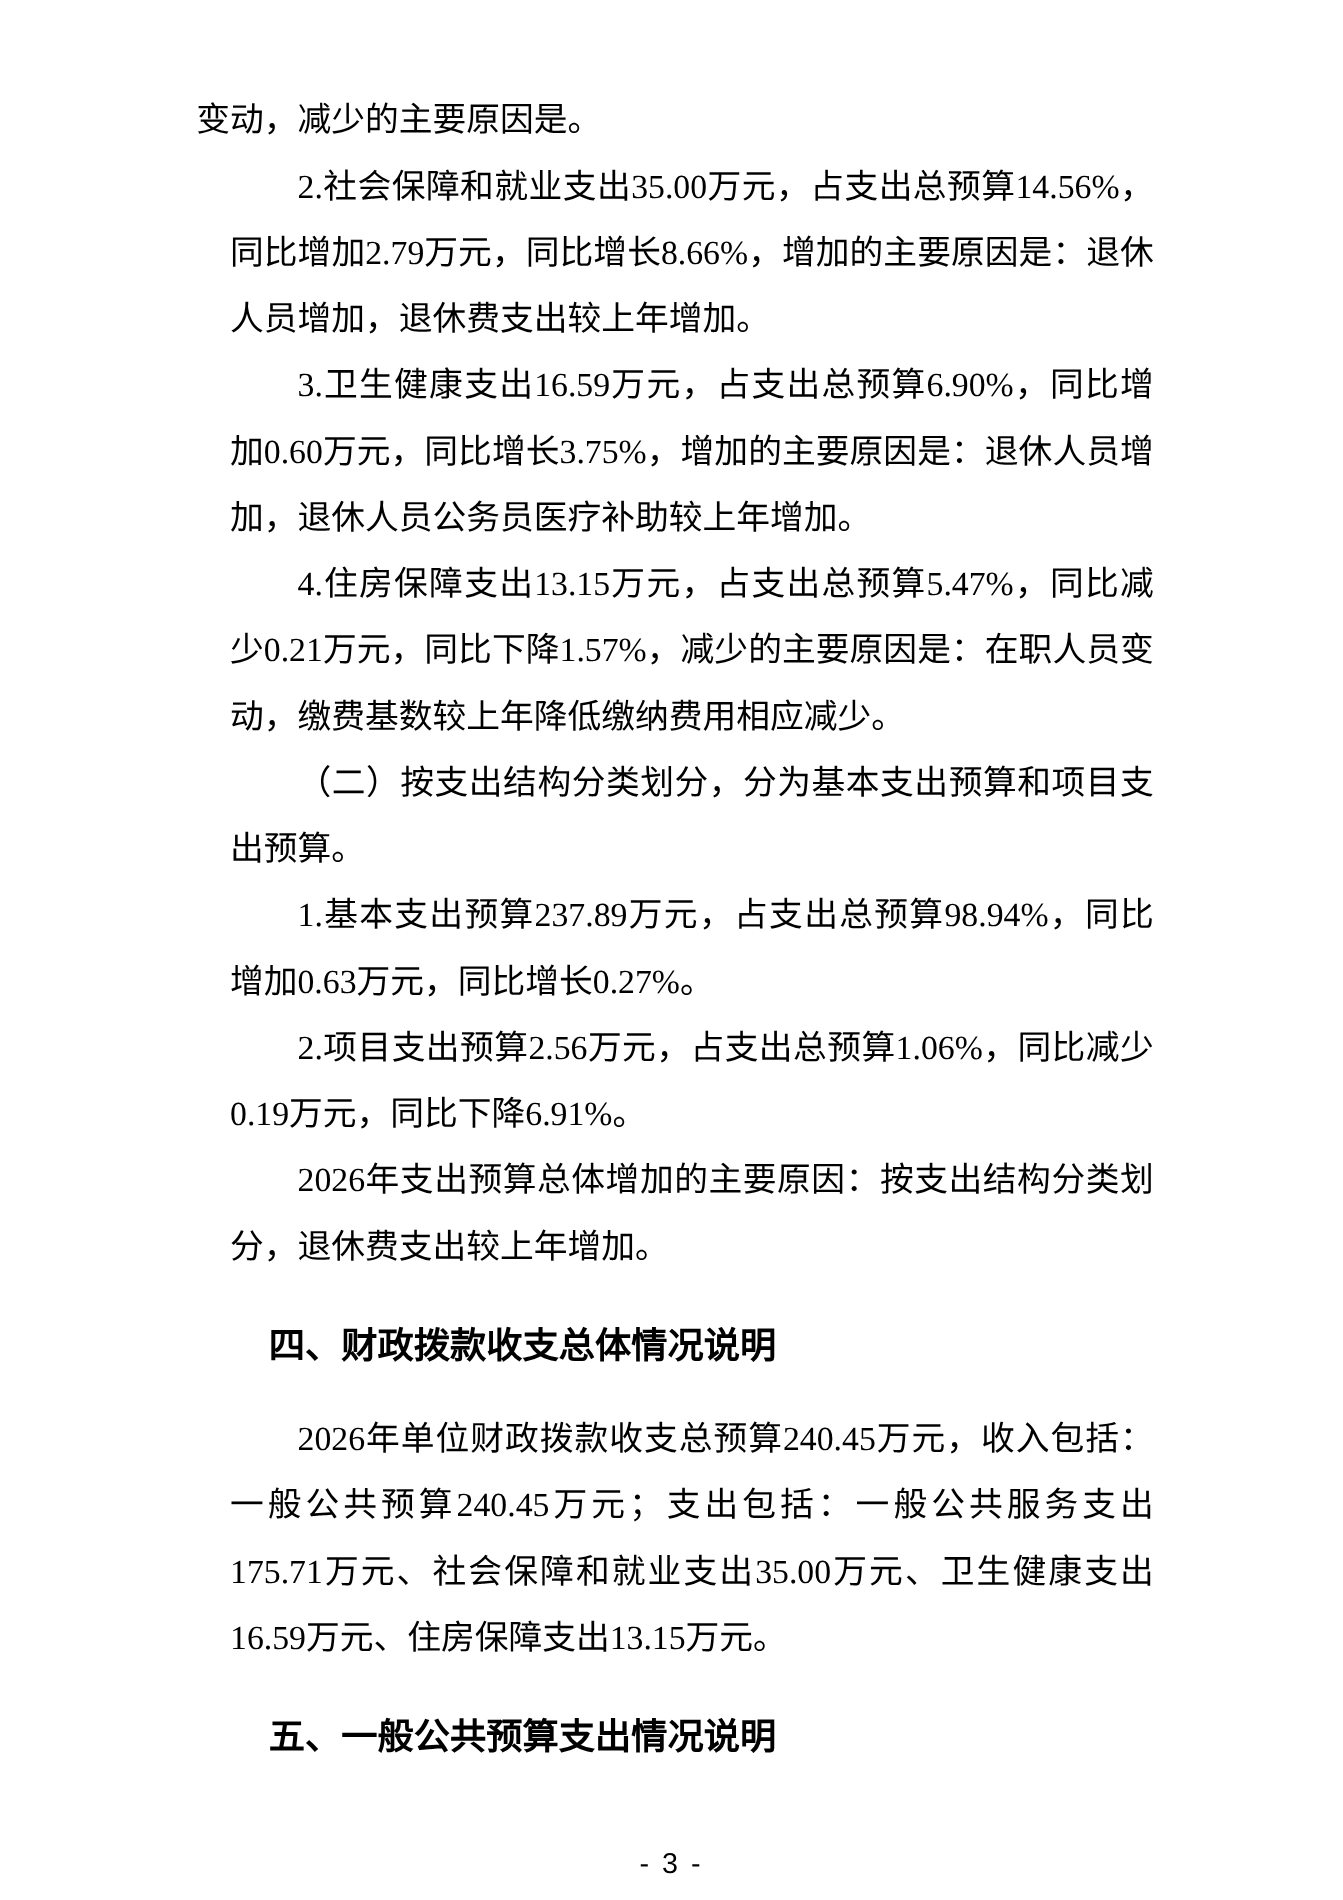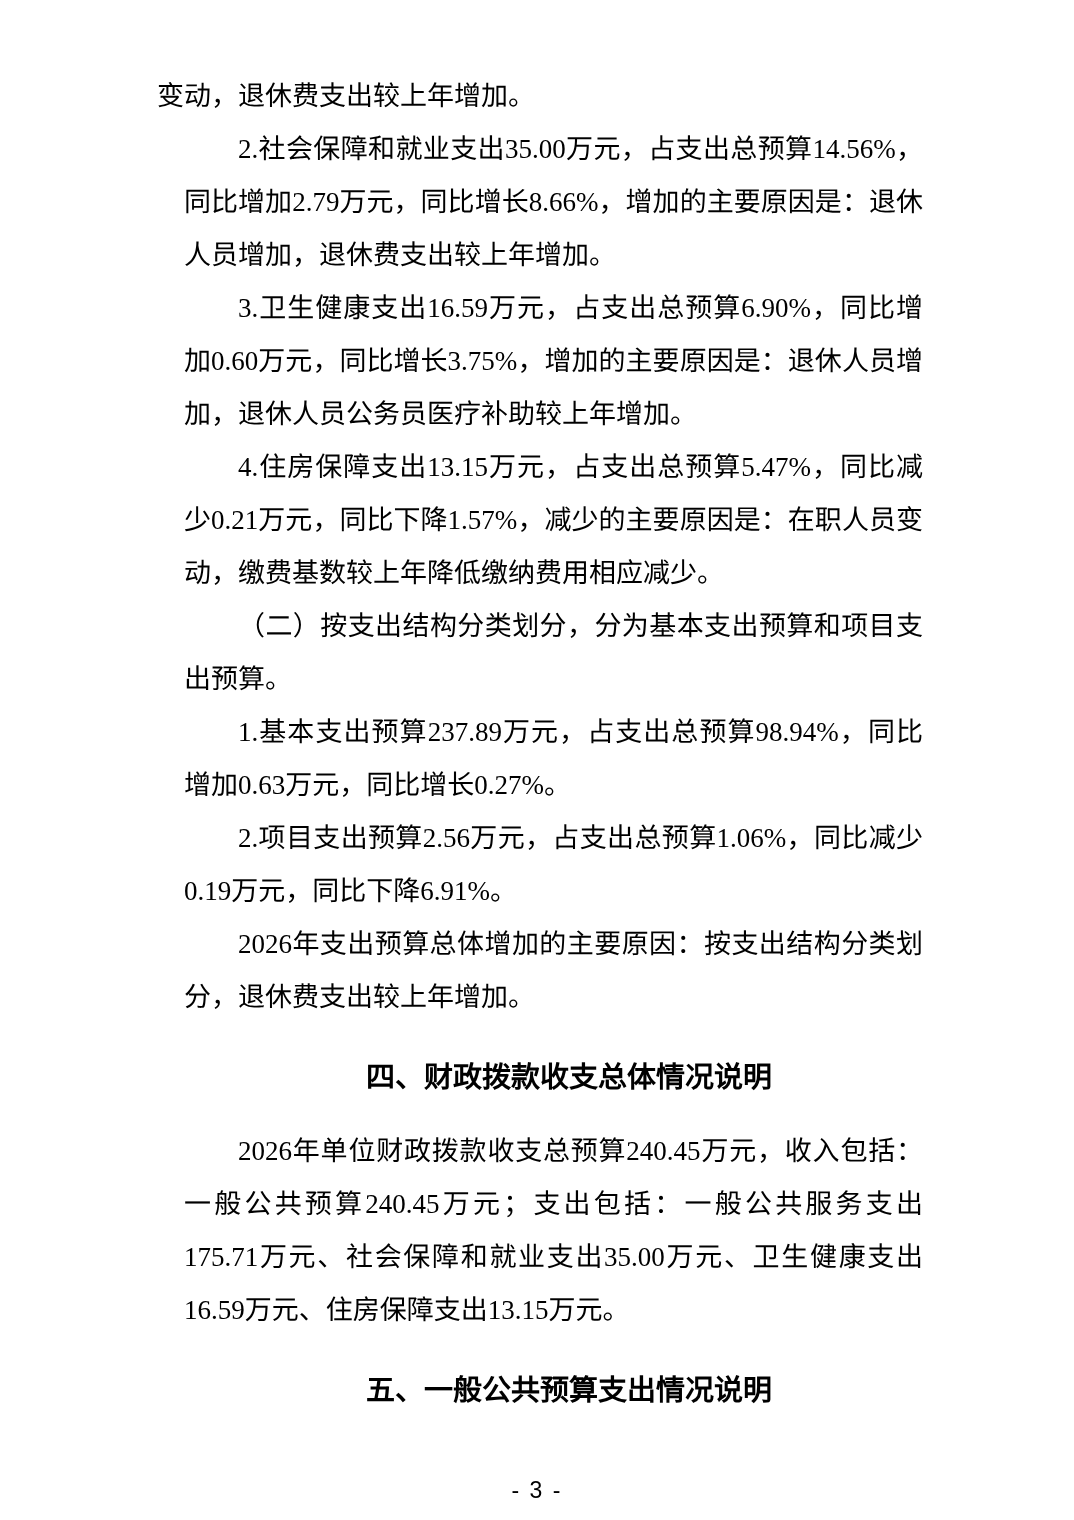--- a/index.html
+++ b/index.html
@@ -33,40 +33,40 @@
     text-indent: 2em;
     margin-left: 27px;
   }
   .heading {
     margin: 26px 0 21px 0;
     font-size: 29px;
     line-height: 54px;
     font-weight: bold;
     font-family: "Liberation Sans", "DejaVu Sans", sans-serif;
     text-indent: 2em;
-    text-align: center;
+    text-align: left;
   }
   .footer {
     position: absolute;
     left: 0;
     right: 0;
     top: 1477px;
     text-align: center;
     font-size: 23px;
     letter-spacing: 2px;
     font-family: "Liberation Sans", "DejaVu Sans", sans-serif;
     color: #000000;
   }
 </style>
 </head>
 <body>
 
 <div class="page">
   <div class="content">
-    <p class="para">变动，退休费支出较上年增加。</p>
+    <p class="para">变动，减少的主要原因是。</p>
     <p class="para indent">2.社会保障和就业支出35.00万元，占支出总预算14.56%，同比增加2.79万元，同比增长8.66%，增加的主要原因是：退休人员增加，退休费支出较上年增加。</p>
     <p class="para indent">3.卫生健康支出16.59万元，占支出总预算6.90%，同比增加0.60万元，同比增长3.75%，增加的主要原因是：退休人员增加，退休人员公务员医疗补助较上年增加。</p>
     <p class="para indent">4.住房保障支出13.15万元，占支出总预算5.47%，同比减少0.21万元，同比下降1.57%，减少的主要原因是：在职人员变动，缴费基数较上年降低缴纳费用相应减少。</p>
     <p class="para indent">（二）按支出结构分类划分，分为基本支出预算和项目支出预算。</p>
     <p class="para indent">1.基本支出预算237.89万元，占支出总预算98.94%，同比增加0.63万元，同比增长0.27%。</p>
     <p class="para indent">2.项目支出预算2.56万元，占支出总预算1.06%，同比减少0.19万元，同比下降6.91%。</p>
     <p class="para indent">2026年支出预算总体增加的主要原因：按支出结构分类划分，退休费支出较上年增加。</p>
     <h2 class="heading">四、财政拨款收支总体情况说明</h2>
     <p class="para indent">2026年单位财政拨款收支总预算240.45万元，收入包括：一般公共预算240.45万元；支出包括：一般公共服务支出175.71万元、社会保障和就业支出35.00万元、卫生健康支出16.59万元、住房保障支出13.15万元。</p>
     <h2 class="heading">五、一般公共预算支出情况说明</h2>

